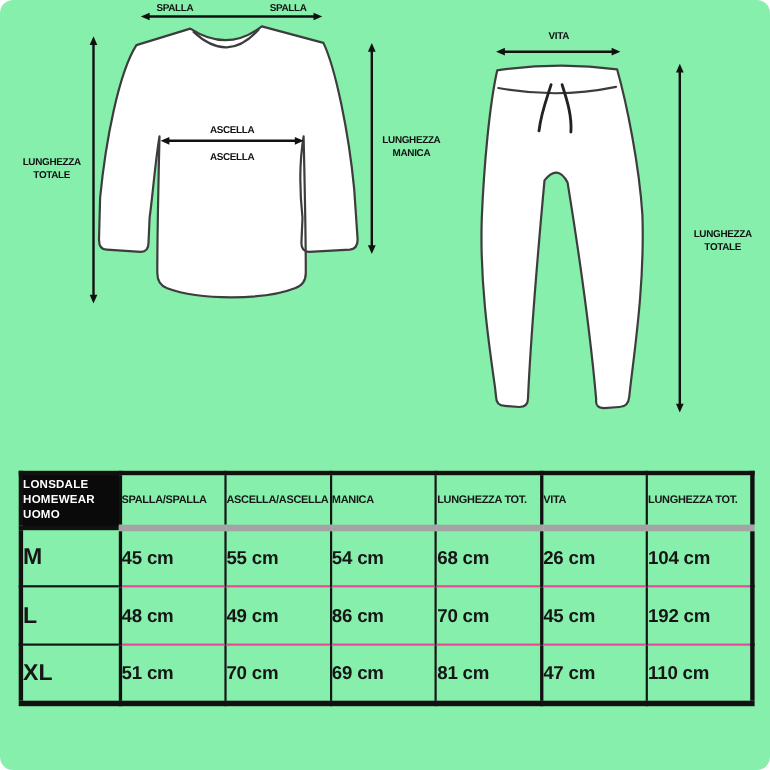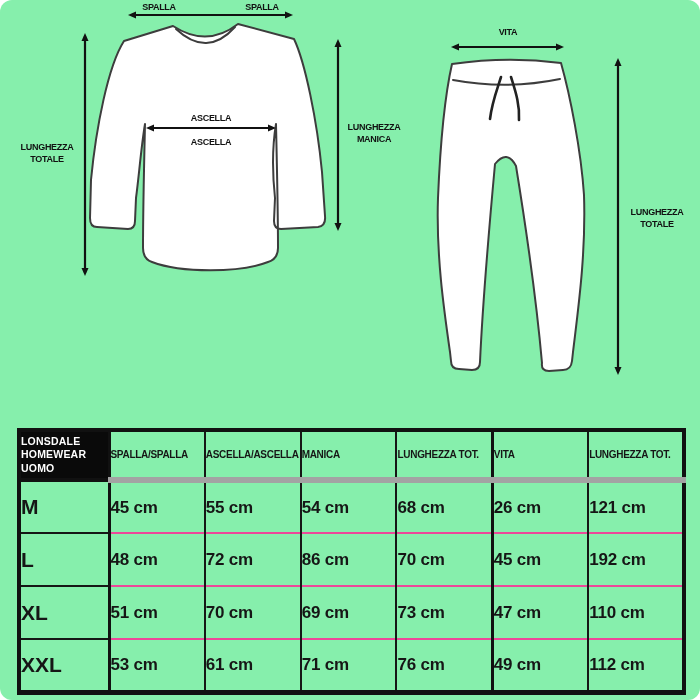--- a/index.html
+++ b/index.html
@@ -229,45 +229,36 @@
       </tr>
     </thead>
     <tbody>
       <tr>
         <td class="size-cell">M</td>
         <td class="val-cell">45 cm</td>
         <td class="val-cell">55 cm</td>
         <td class="val-cell">54 cm</td>
         <td class="val-cell">68 cm</td>
         <td class="val-cell thick-left">26 cm</td>
-        <td class="val-cell">121 cm</td>
+        <td class="val-cell">104 cm</td>
       </tr>
       <tr>
         <td class="size-cell">L</td>
         <td class="val-cell">48 cm</td>
-        <td class="val-cell">72 cm</td>
+        <td class="val-cell">49 cm</td>
         <td class="val-cell">86 cm</td>
         <td class="val-cell">70 cm</td>
         <td class="val-cell thick-left">45 cm</td>
         <td class="val-cell">192 cm</td>
       </tr>
       <tr>
         <td class="size-cell">XL</td>
         <td class="val-cell">51 cm</td>
         <td class="val-cell">70 cm</td>
         <td class="val-cell">69 cm</td>
-        <td class="val-cell">73 cm</td>
+        <td class="val-cell">81 cm</td>
         <td class="val-cell thick-left">47 cm</td>
         <td class="val-cell">110 cm</td>
       </tr>
-      <tr>
-        <td class="size-cell">XXL</td>
-        <td class="val-cell">53 cm</td>
-        <td class="val-cell">61 cm</td>
-        <td class="val-cell">71 cm</td>
-        <td class="val-cell">76 cm</td>
-        <td class="val-cell thick-left">49 cm</td>
-        <td class="val-cell">112 cm</td>
-      </tr>
     </tbody>
   </table>
 
 </div>
 
 </body></html>

